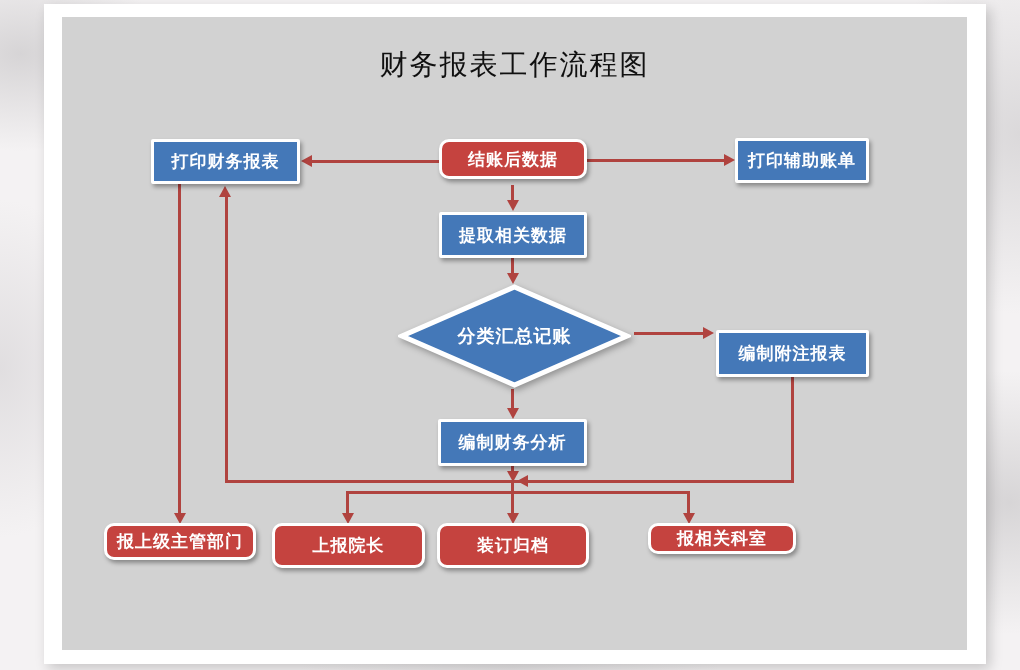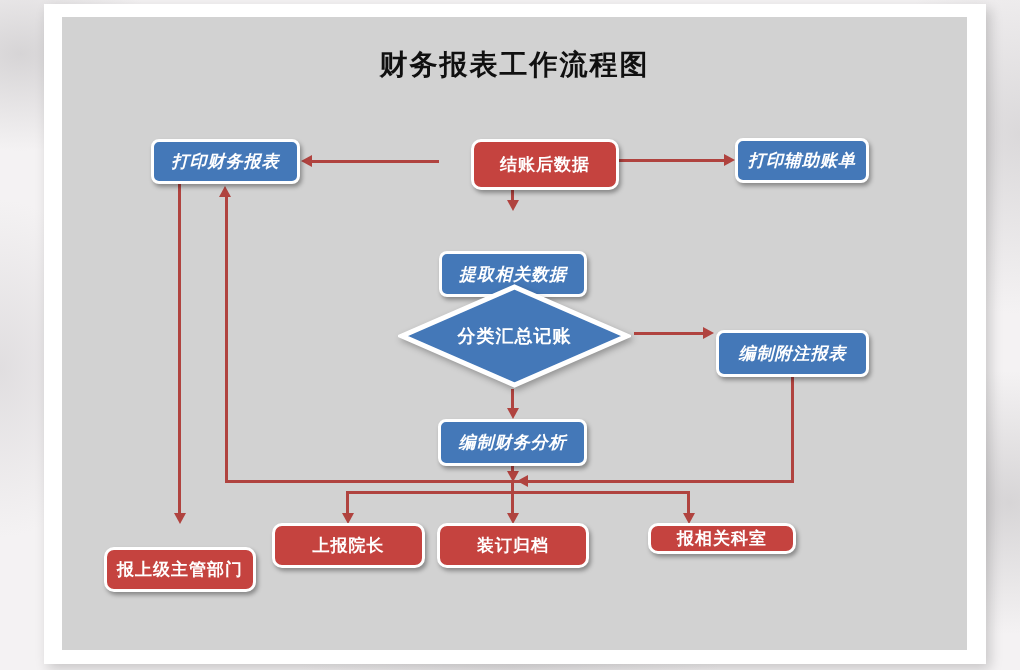--- a/index.html
+++ b/index.html
@@ -23,28 +23,28 @@
   .slide{
     position:absolute;left:44px;top:4px;width:942px;height:660px;
     background:#ffffff;box-shadow:4px 5px 12px rgba(0,0,0,.18);
   }
   .canvas{
     position:absolute;left:62px;top:17px;width:905px;height:633px;
     background:var(--canvas);
   }
   .title{
     position:absolute;left:62px;top:46px;width:905px;text-align:center;
-    font-size:28px;font-weight:bold;color:#101010;letter-spacing:2px;
+    font-size:28px;font-weight:normal;color:#101010;letter-spacing:2px;
   }
   .node{
     position:absolute;box-sizing:border-box;display:flex;align-items:center;justify-content:center;
     color:#fff;font-weight:bold;font-size:17px;letter-spacing:1px;
     border:3px solid #fff;box-shadow:2px 3px 4px rgba(0,0,0,.35);
   }
-  .blue{background:var(--blue);border-radius:8px;font-style:italic;}
+  .blue{background:var(--blue);border-radius:2px;}
   .red{background:var(--red);border-radius:10px;}
   .diamond{position:absolute;left:398px;top:284px;width:233px;height:104px;
     filter:drop-shadow(2px 3px 3px rgba(0,0,0,.3));}
   .diamond svg{position:absolute;left:0;top:0;}
   .diamond polygon{fill:var(--blue);stroke:#ffffff;stroke-width:5;}
   .diamond .dlabel{
     position:absolute;left:0;top:0;right:0;bottom:0;display:flex;align-items:center;justify-content:center;
     color:#fff;font-weight:bold;font-size:18px;letter-spacing:1px;
   }
   .hline,.vline{position:absolute;background:var(--arrow);}
@@ -99,48 +99,48 @@
 <div class="hline" style="left:346px;top:491px;width:344px;"></div>
 <div class="vline" style="left:346px;top:491px;height:23px;"></div>
 <div class="arr down" style="left:342px;top:513px;"></div>
 <div class="vline" style="left:687px;top:491px;height:23px;"></div>
 <div class="arr down" style="left:683px;top:513px;"></div>
 
 <div class="node blue" style="left:151px;top:139px;width:149px;height:45px;">
     <span>打印财务报表</span>
   </div>
 
-<div class="node red" style="left:439px;top:139px;width:148px;height:51px;margin-left:32px;">
+<div class="node red" style="left:439px;top:139px;width:148px;height:40px;">
     <span>结账后数据</span>
   </div>
 
 <div class="node blue" style="left:735px;top:138px;width:134px;height:45px;">
     <span>打印辅助账单</span>
   </div>
 
-<div class="node blue" style="left:439px;top:212px;width:148px;height:46px;margin-top:39px;">
+<div class="node blue" style="left:439px;top:212px;width:148px;height:46px;">
     <span>提取相关数据</span>
   </div>
 
 <div class="diamond">
   <svg width="233" height="104" viewBox="0 0 233 104">
     <polygon points="116.5,3 229,52 116.5,101 4,52"></polygon>
   </svg>
   <div class="dlabel">分类汇总记账</div>
 </div>
 
 <div class="node blue" style="left:716px;top:306px;width:153px;height:47px;margin-top:24px;">
     <span>编制附注报表</span>
   </div>
 
 <div class="node blue" style="left:438px;top:419px;width:149px;height:47px;text-align:right;">
     <span>编制财务分析</span>
   </div>
 
-<div class="node red" style="left:104px;top:523px;width:152px;height:45px;margin-top:24px;">
+<div class="node red" style="left:104px;top:523px;width:152px;height:37px;">
     <span>报上级主管部门</span>
   </div>
 
 <div class="node red" style="left:272px;top:523px;width:153px;height:45px;">
     <span>上报院长</span>
   </div>
 
 <div class="node red" style="left:437px;top:523px;width:152px;height:45px;">
     <span>装订归档</span>
   </div>

